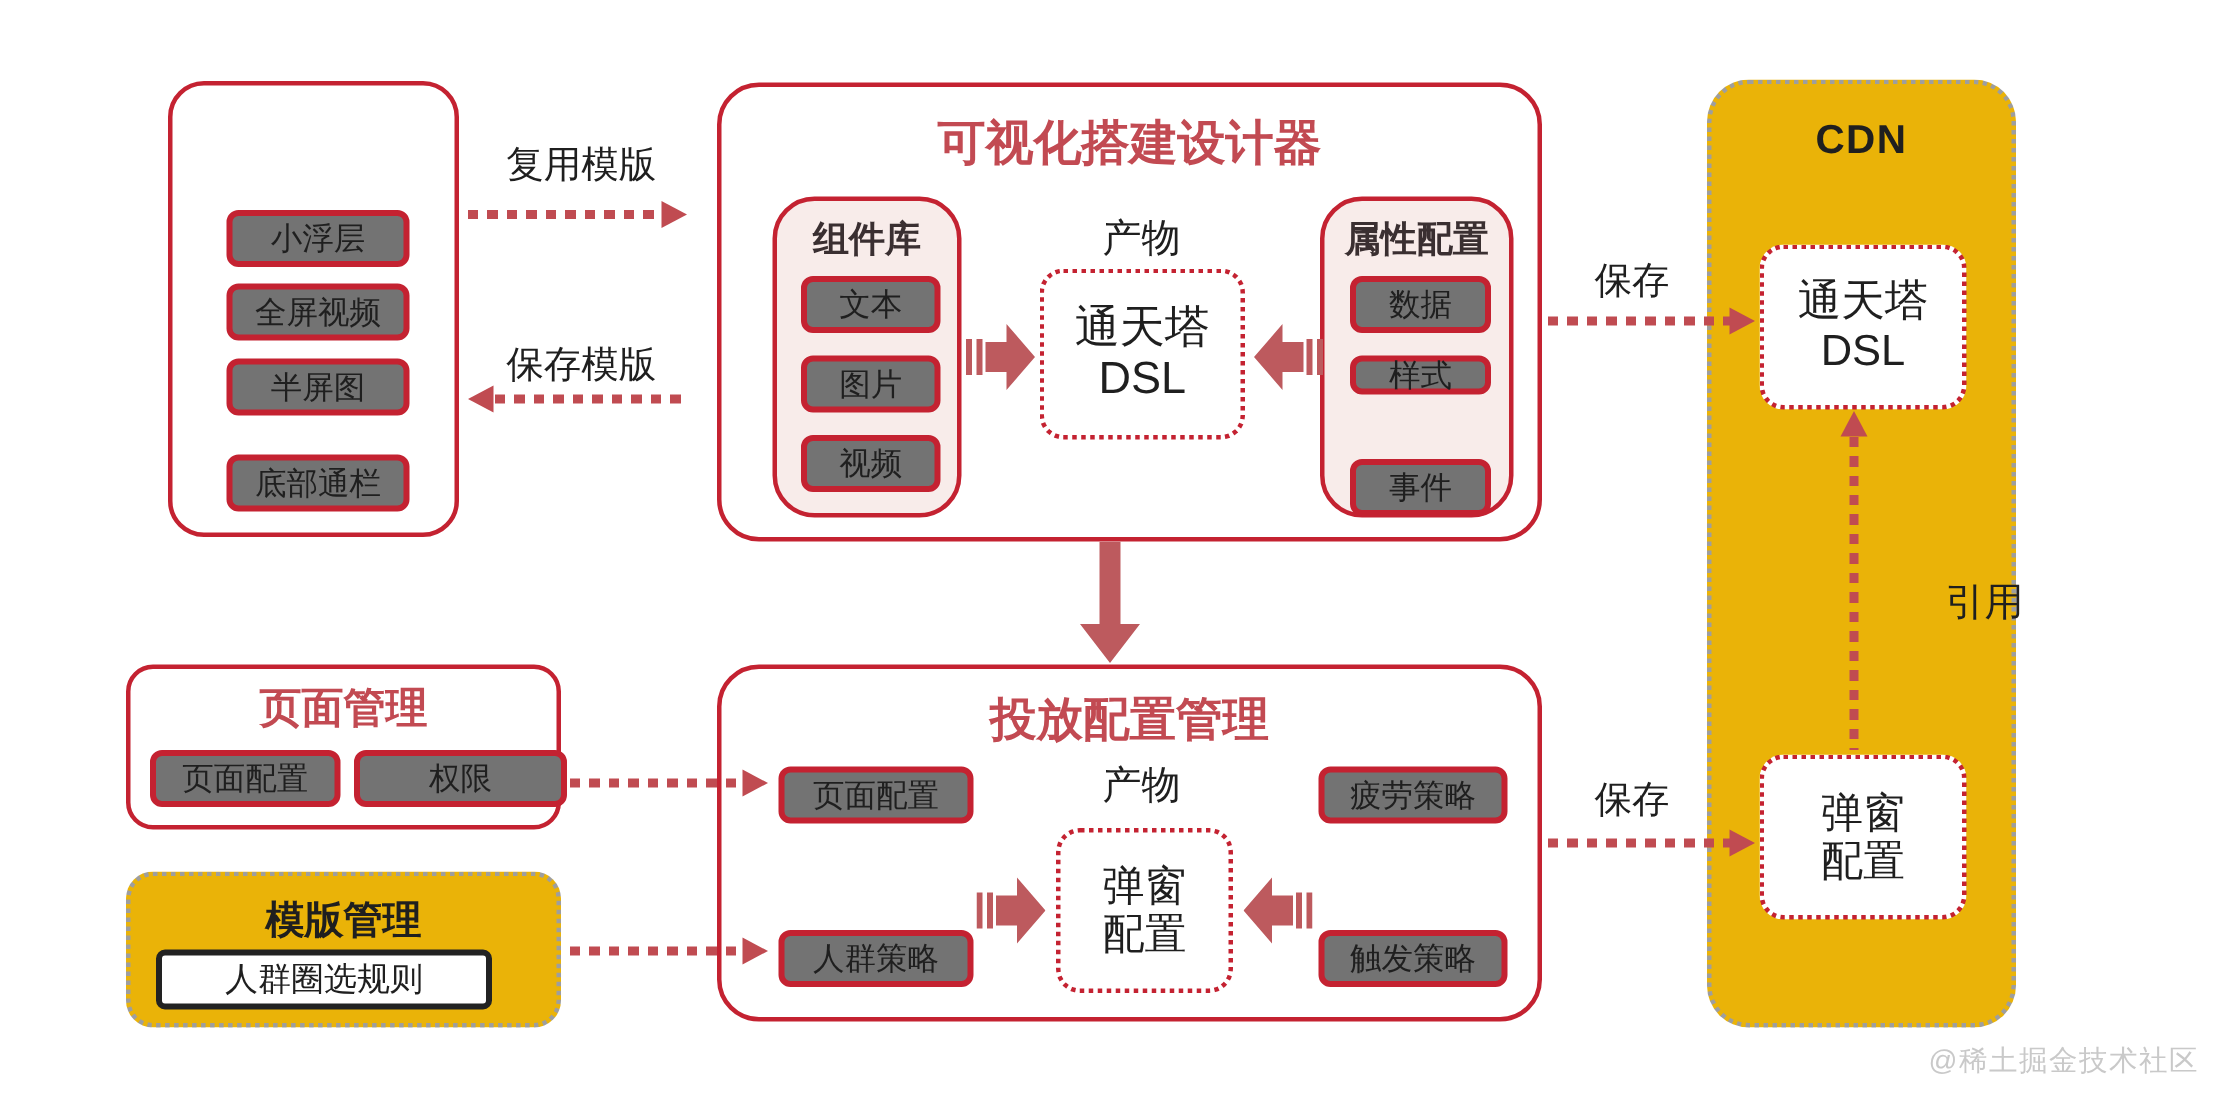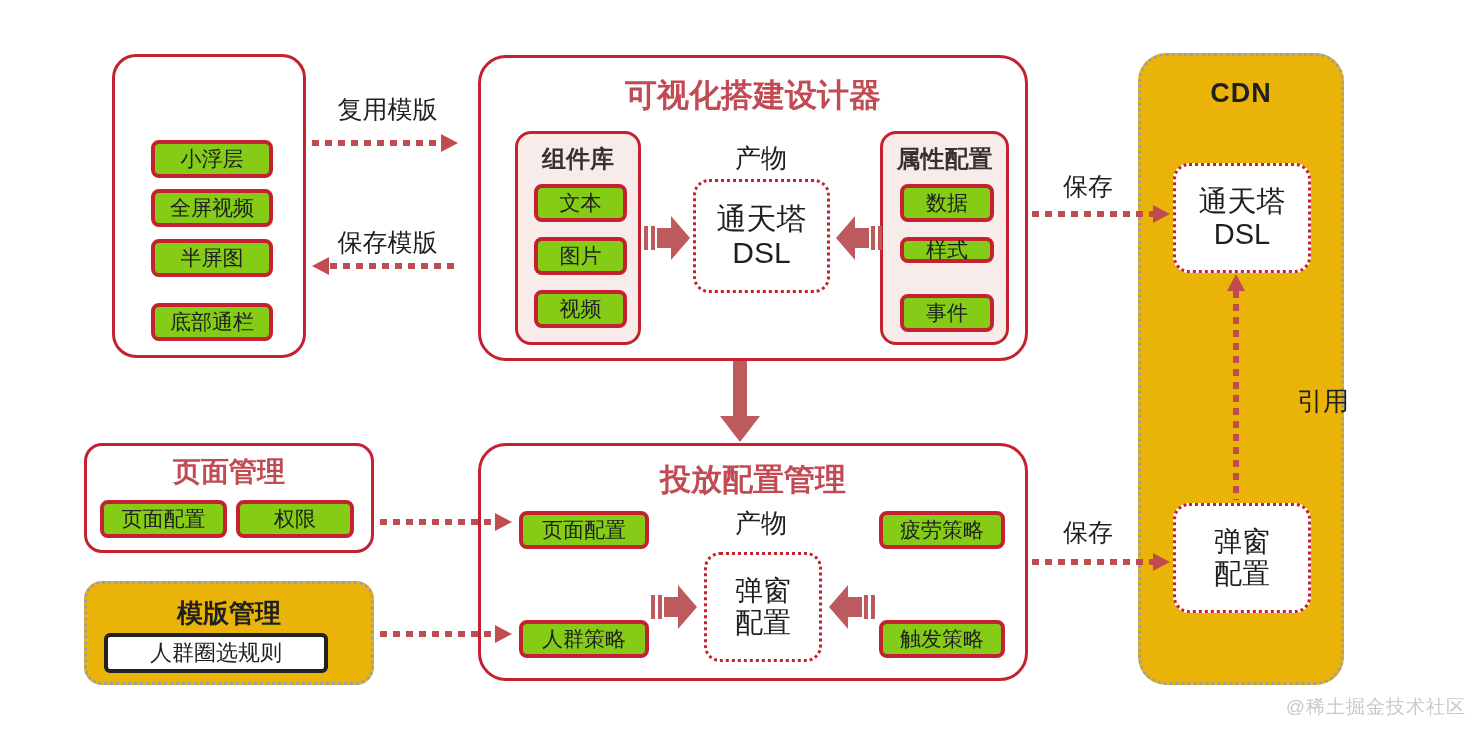--- a/index.html
+++ b/index.html
@@ -11,27 +11,27 @@
   body{
     width:1484px;height:734px;position:relative;overflow:hidden;background:#ffffff;
     font-family:"Liberation Sans",sans-serif;color:var(--text-black);
   }
   .abs{position:absolute;}
   
   .box-solid{border:3px solid var(--border-red);border-radius:24px;background:#fff;box-sizing:border-box;}
   .box-dotted-gray{border:3px dotted var(--gray-border);border-radius:24px;background:#eab308;box-sizing:border-box;}
   .box-dotted-red{border:3px dotted var(--border-red);border-radius:16px;background:#fff;box-sizing:border-box;
     display:flex;flex-direction:column;align-items:center;justify-content:center;line-height:1.15;}
-  .panel{background:var(--panel-bg);border:3px solid var(--border-red);border-radius:16px;box-sizing:border-box;font-family:Liberation Serif, serif;}
+  .panel{background:var(--panel-bg);border:3px solid var(--border-red);border-radius:28px;box-sizing:border-box;font-family:Liberation Serif, serif;}
   
   .title-red{color:var(--title-red);font-weight:800;text-align:center;}
   .title-dark{color:var(--panel-title-dark);font-weight:800;text-align:center;}
   .label-black{color:var(--text-black);text-align:center;}
   
-  .node{border:4px solid var(--border-red);border-radius:8px;background:#84cc16;box-sizing:border-box;
+  .node{border:4px solid var(--border-red);border-radius:8px;background:#737373;box-sizing:border-box;
     display:flex;align-items:center;justify-content:center;font-size:21px;color:var(--text-black);}
   .node-black{border:4px solid #222;border-radius:6px;background:#fff;box-sizing:border-box;
     display:flex;align-items:center;justify-content:center;font-size:22px;color:var(--text-black);}
   
   .dline-h{height:6px;background:repeating-linear-gradient(90deg,var(--dotted-arrow-red) 0 7px,transparent 7px 13px);}
   .dline-v{width:6px;background:repeating-linear-gradient(180deg,var(--dotted-arrow-red) 0 7px,transparent 7px 13px);}
   .head-right{width:0;height:0;border-top:9px solid transparent;border-bottom:9px solid transparent;border-left:17px solid var(--dotted-arrow-red);}
   .head-left{width:0;height:0;border-top:9px solid transparent;border-bottom:9px solid transparent;border-right:17px solid var(--dotted-arrow-red);}
   .head-up{width:0;height:0;border-left:9px solid transparent;border-right:9px solid transparent;border-bottom:17px solid var(--dotted-arrow-red);}
   .svg-arrow{display:block;}
@@ -70,21 +70,21 @@
   <div class="abs label-black" style="left:222px;top:83px;width:116px;font-size:26px;">产物</div>
   <div class="abs box-dotted-red" style="left:212px;top:121px;width:137px;height:114px;">
     <div style="font-size:30px;">通天塔</div>
     <div style="font-size:30px;">DSL</div>
   </div>
 
   <div class="abs panel" style="left:399px;top:73px;width:129px;height:214px;">
     <div class="title-dark" style="font-size:24px;margin-top:9px;">属性配置</div>
     <div class="abs node" style="left:17px;top:50px;width:94px;height:38px;">数据</div>
     <div class="abs node" style="left:17px;top:103px;width:94px;height:26px;">样式</div>
-    <div class="abs node" style="left:17px;top:160px;width:94px;height:38px;">事件</div>
+    <div class="abs node" style="left:17px;top:172px;width:94px;height:38px;">事件</div>
   </div>
 
   <svg class="abs svg-arrow" style="left:163px;top:156px;" width="46" height="48" viewBox="0 0 46 48">
     <rect x="0" y="12" width="4" height="24"></rect>
       <rect x="7" y="12" width="4" height="24"></rect>
     <path d="M13 14 h14 v-12 l19 22 -19 22 v-12 h-14 z"></path>
   </svg>
   <svg class="abs svg-arrow flip" style="left:355px;top:156px;" width="46" height="48" viewBox="0 0 46 48">
     <rect x="0" y="12" width="4" height="24"></rect>
       <rect x="7" y="12" width="4" height="24"></rect>
@@ -119,21 +119,21 @@
   <svg class="abs svg-arrow flip" style="left:348px;top:137px;" width="46" height="48" viewBox="0 0 46 48">
     <rect x="0" y="12" width="4" height="24"></rect>
       <rect x="7" y="12" width="4" height="24"></rect>
     <path d="M13 14 h14 v-12 l19 22 -19 22 v-12 h-14 z"></path>
   </svg>
 </div>
 
 <div class="abs box-solid" style="left:84px;top:443px;width:290px;height:110px;border-radius:18px;">
   <div class="title-red" style="font-size:28px;margin-top:7px;">页面管理</div>
   <div class="abs node" style="left:13px;top:54px;width:127px;height:38px;">页面配置</div>
-  <div class="abs node" style="left:149px;top:54px;width:118px;height:38px;">权限</div>
+  <div class="abs node" style="left:149px;top:54px;width:142px;height:38px;">权限</div>
 </div>
 
 <div class="abs box-dotted-gray" style="left:84px;top:581px;width:290px;height:104px;border-radius:18px;">
   <div class="title-dark" style="font-size:26px;margin-top:12px;color:var(--text-black);">模版管理</div>
   <div class="abs node-black" style="left:17px;top:49px;width:224px;height:40px;">人群圈选规则</div>
 </div>
 
 <div class="abs dline-h" style="left:380px;top:519px;width:116px;"></div>
 <div class="abs head-right" style="left:495px;top:513px;"></div>
 

